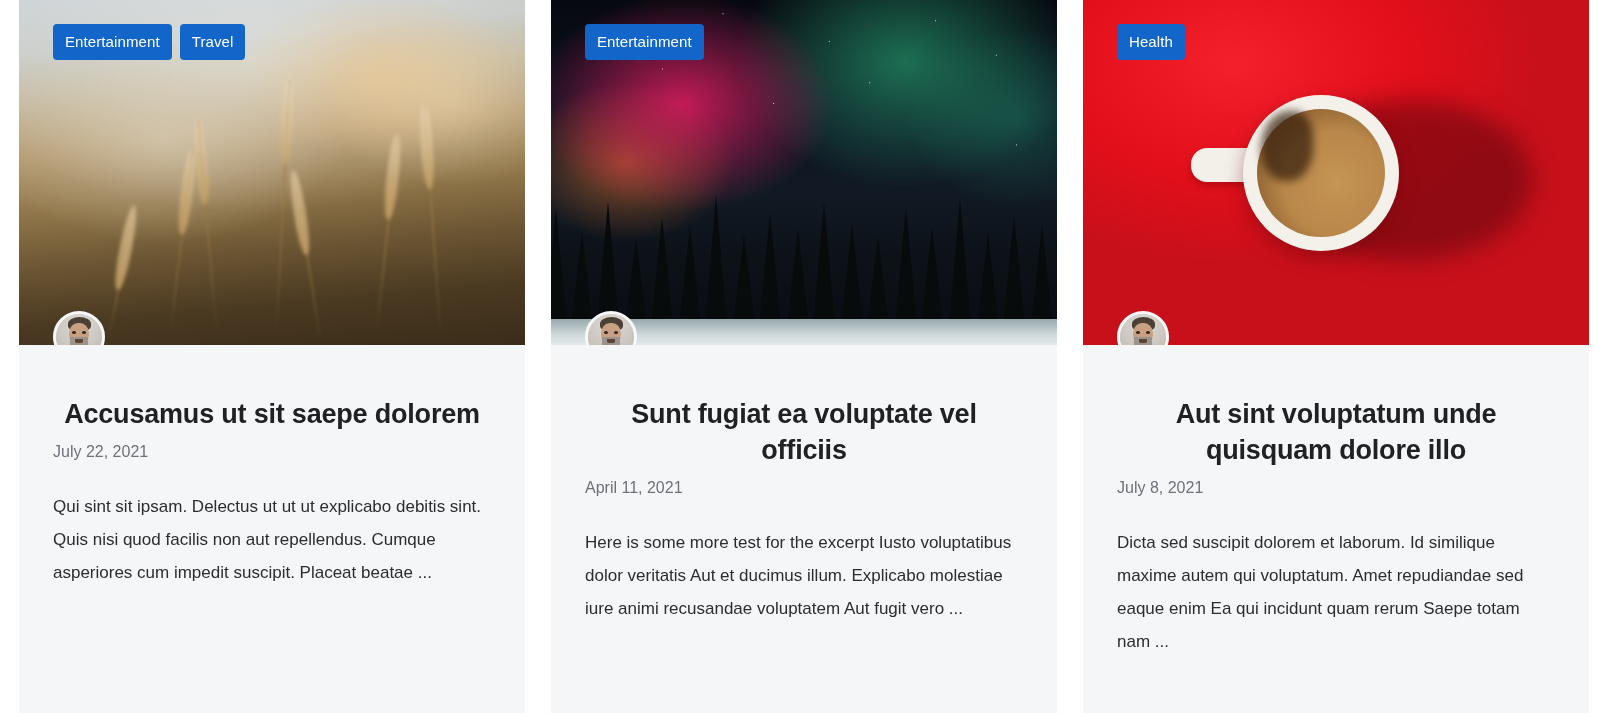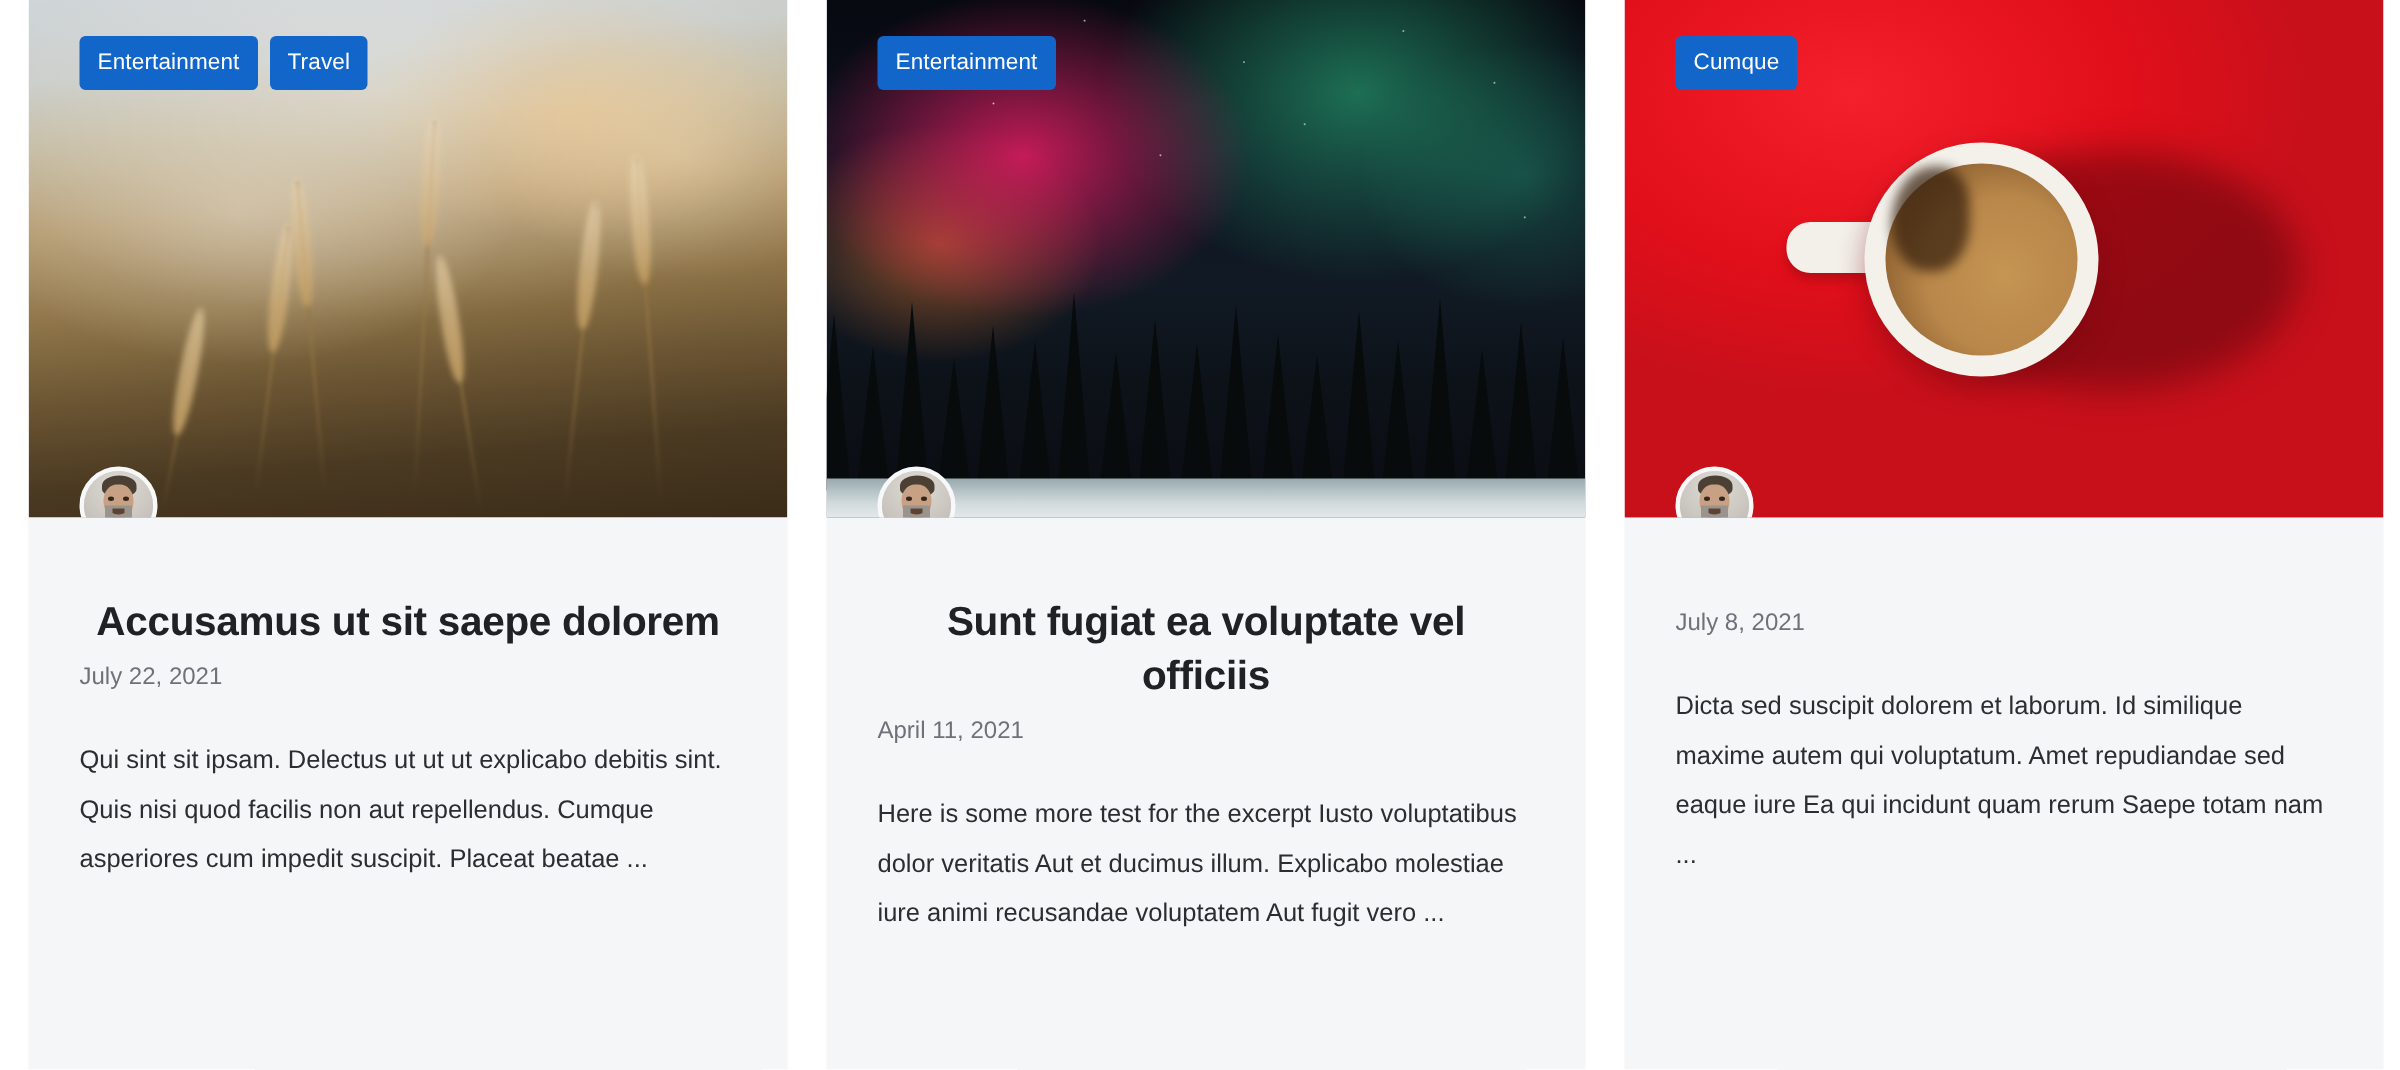--- a/index.html
+++ b/index.html
@@ -384,35 +384,36 @@
     <div class="card-media">
       <div class="media-art art-coffee">
         <span class="cup-shadow"></span>
         <span class="cup-handle"></span>
         <span class="cup">
           <span class="cup-inner"></span>
         </span>
       </div>
 
       <div class="tag-row">
-        <span class="tag">Cumque</span>
+        <span class="tag">Health</span>
       </div>
 
       <div class="avatar">
         <span class="avatar-art">
 
           <span class="av-hair"></span>
           <span class="av-face"></span>
           <span class="av-beard"></span>
           <span class="av-eye l"></span>
           <span class="av-eye r"></span>
           <span class="av-smile"></span>
         </span>
       </div>
     </div>
 
     <div class="card-body">
+      <h2 class="card-title">Aut sint voluptatum unde quisquam dolore illo</h2>
       <p class="card-date">July 8, 2021</p>
-      <p class="card-excerpt">Dicta sed suscipit dolorem et laborum. Id similique maxime autem qui voluptatum. Amet repudiandae sed eaque iure Ea qui incidunt quam rerum Saepe totam nam ...</p>
+      <p class="card-excerpt">Dicta sed suscipit dolorem et laborum. Id similique maxime autem qui voluptatum. Amet repudiandae sed eaque enim Ea qui incidunt quam rerum Saepe totam nam ...</p>
     </div>
   </article>
 
 </div>
 
 </body></html>

